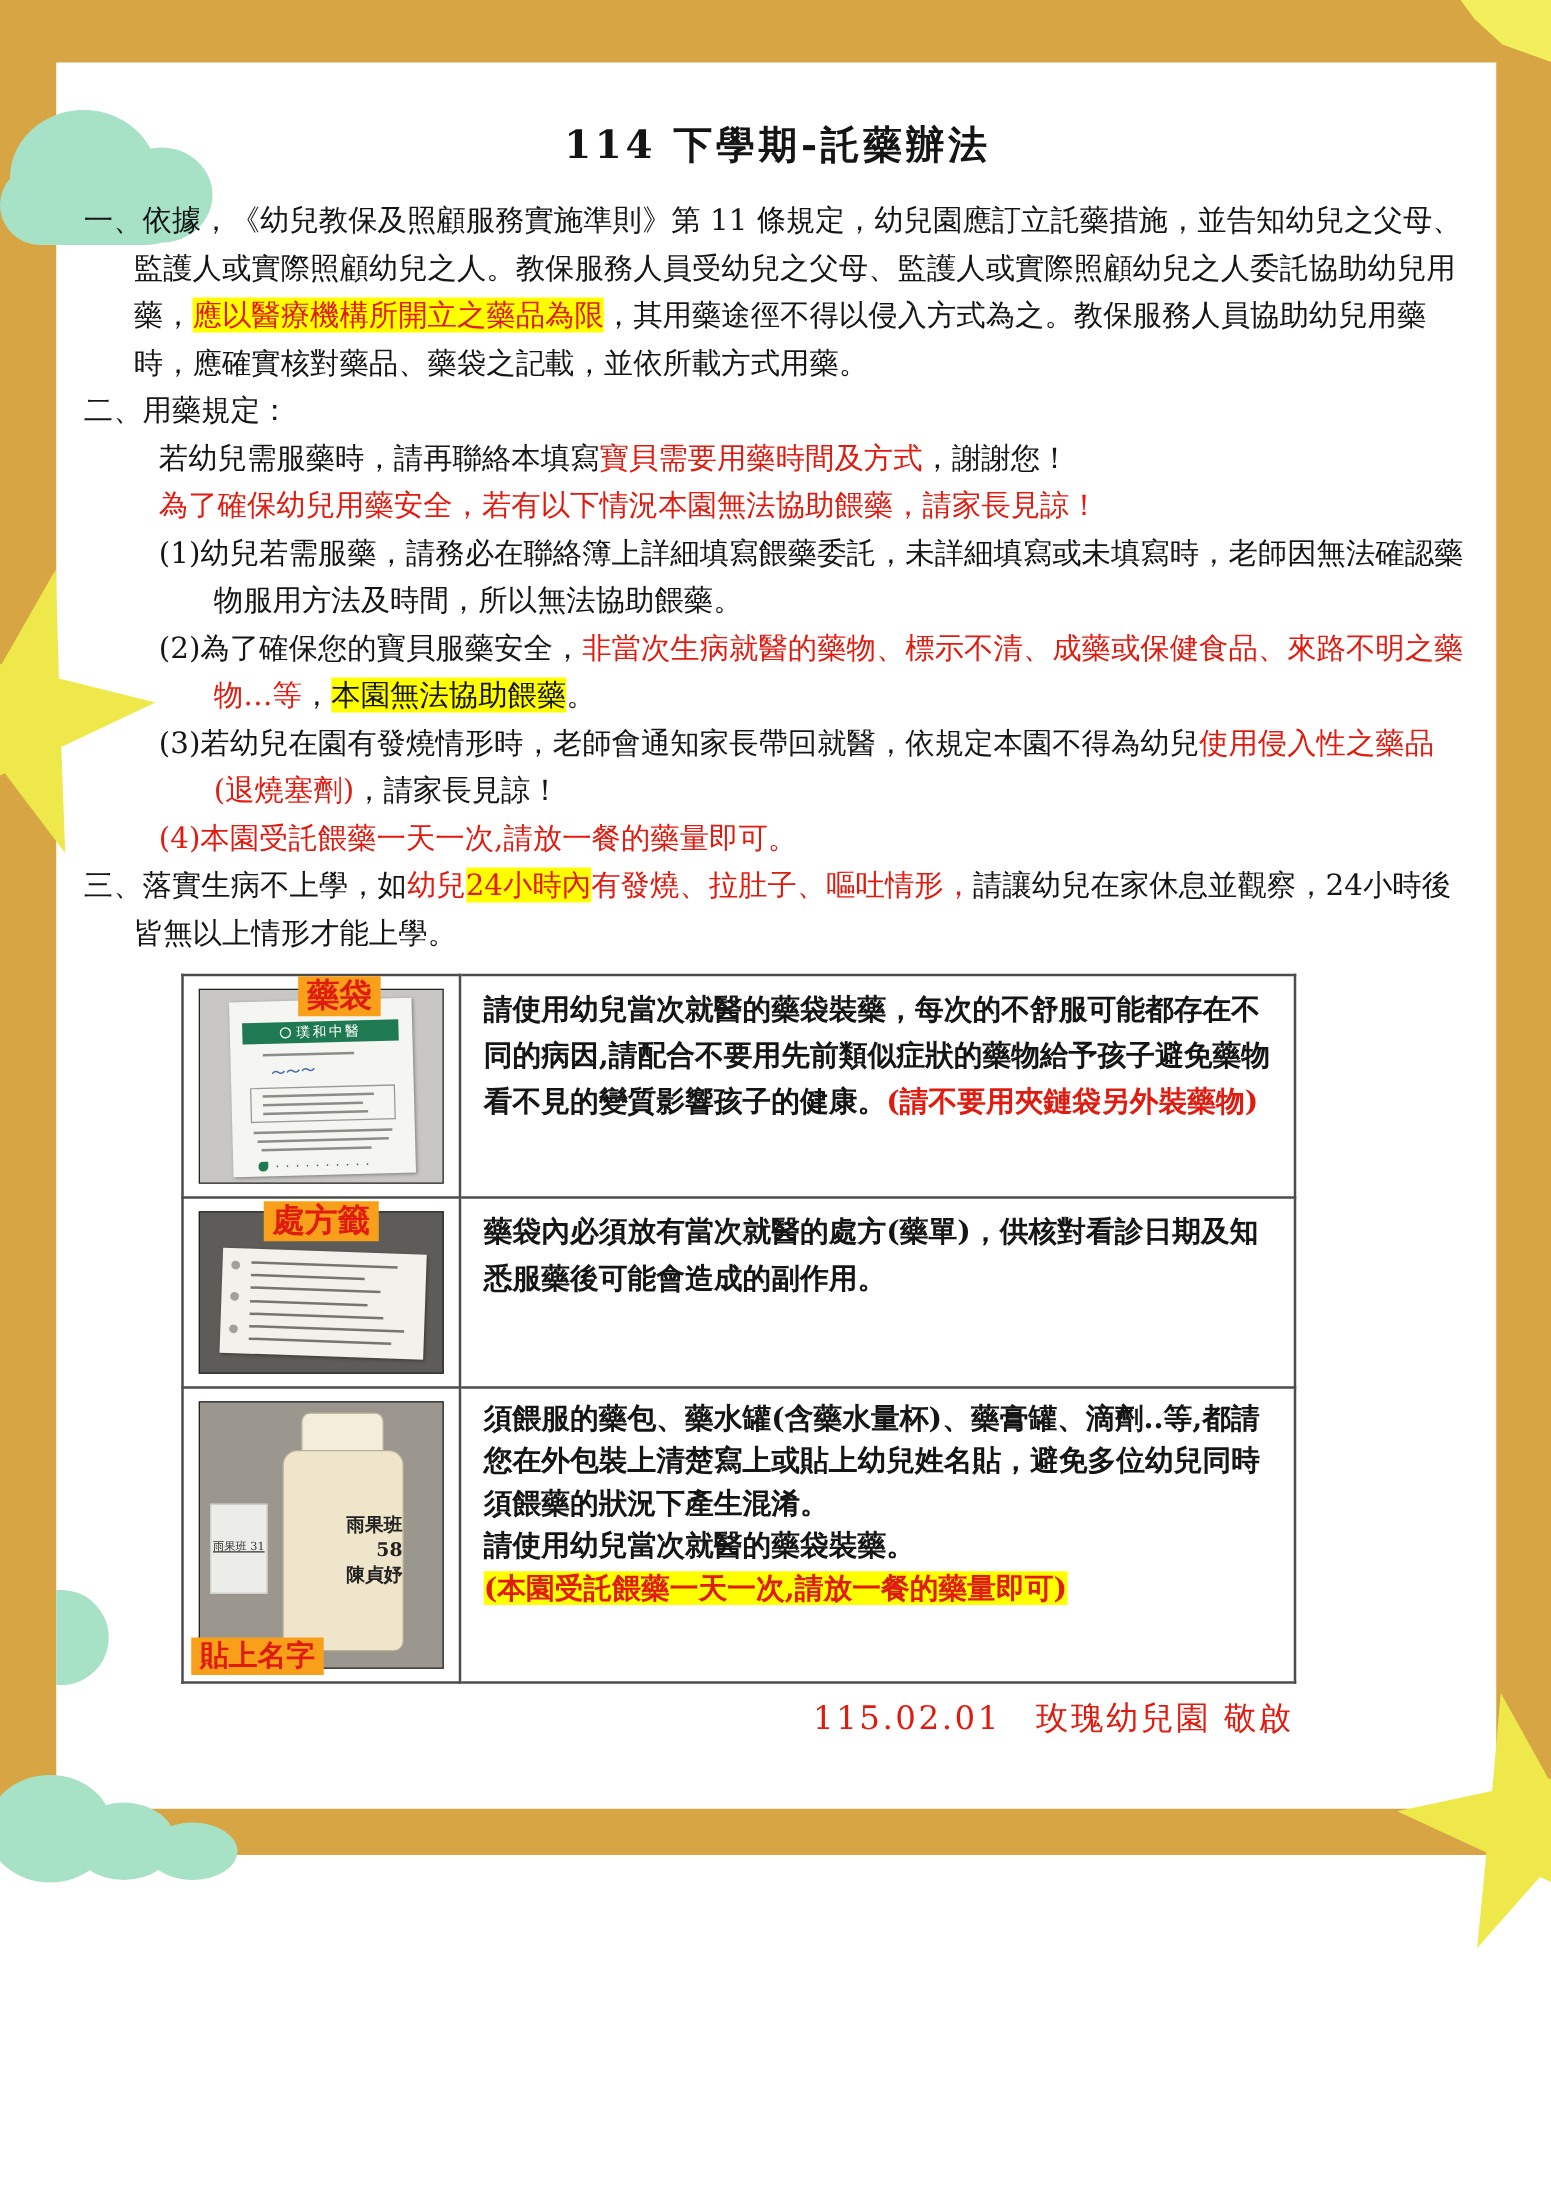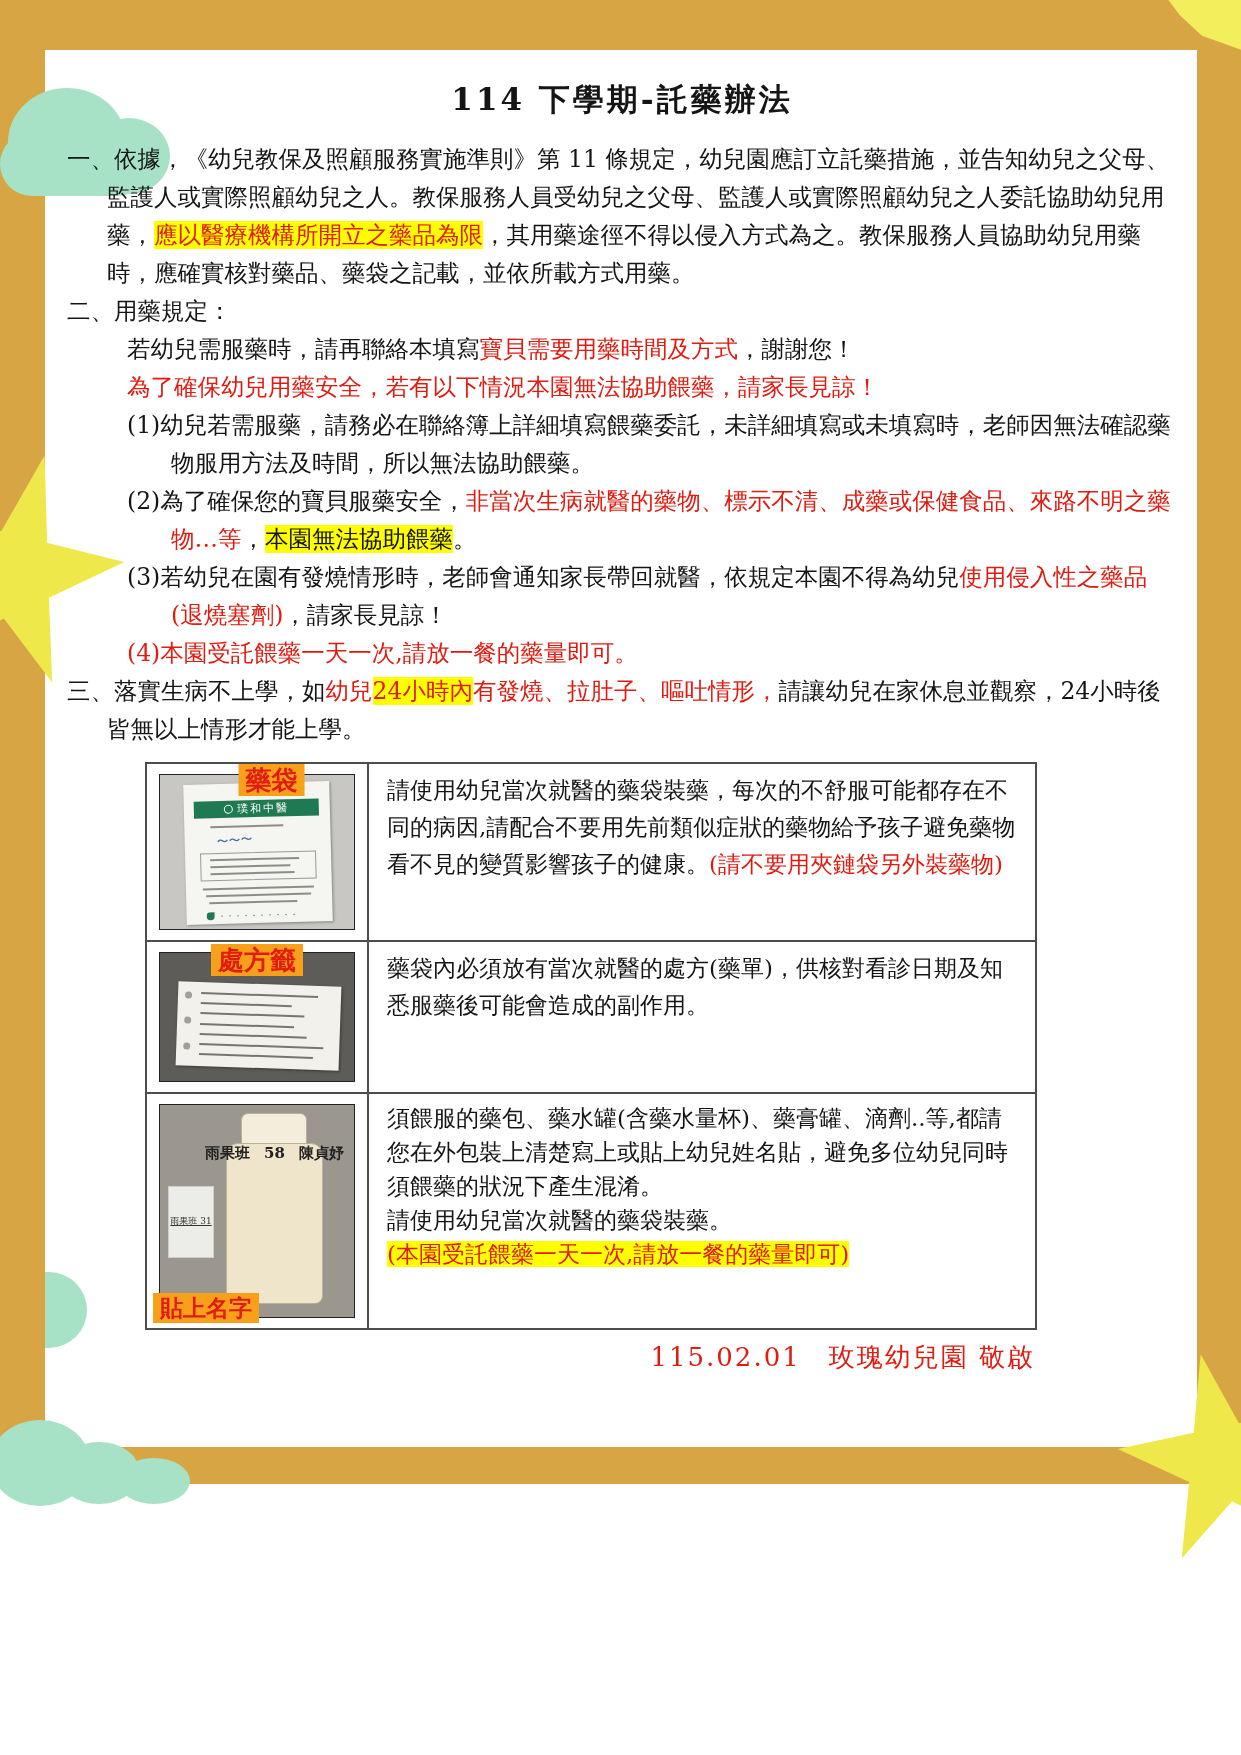--- a/index.html
+++ b/index.html
@@ -36,36 +36,36 @@
   .blob-left{left:45px;top:1272px;width:42px;height:76px;background:var(--mint);border-radius:0 42px 42px 0;}
   .star{background:var(--star-yellow);clip-path:polygon(50% 0%,61% 35%,98% 35%,68% 57%,79% 91%,50% 70%,21% 91%,32% 57%,2% 35%,39% 35%);}
   .star-left{left:-92px;top:452px;width:215px;height:240px;transform:rotate(14deg);}
   .star-br{left:1118px;top:1352px;width:210px;height:215px;transform:rotate(-12deg);}
   .tri-tr{left:1148px;top:0;width:93px;height:54px;background:#F3EE5C;
     clip-path:polygon(22% 0%,100% 0%,100% 92%,58% 66%,34% 28%);}
 
   
   .content{position:absolute;left:45px;top:50px;width:1152px;height:1397px;z-index:6;padding:20px 20px 0 22px;}
   .title{text-align:center;font-size:38px;font-weight:bold;letter-spacing:6px;line-height:46px;margin-top:2px;}
-  .subtitle{text-align:center;font-size:31px;font-weight:bold;letter-spacing:3px;line-height:40px;margin-top:9px;}
+  .subtitle{text-align:center;font-size:31px;font-weight:bold;letter-spacing:3px;line-height:40px;margin-top:26px;}
   .body-text{margin-top:21px;font-size:23.5px;line-height:38px;}
   .b-hang1{padding-left:40px;text-indent:-40px;}
   .b-ind1{margin-left:60px;}
   .b-hang2{padding-left:44px;text-indent:-44px;}
   .c-red{color:var(--red);}
   .hl{background:var(--hl);}
 
   
   table.doc{border-collapse:collapse;margin:14px 0 0 78px;table-layout:fixed;width:890px;}
   table.doc td{border:2px solid var(--border);vertical-align:top;}
   td.photo-cell{width:222px;position:relative;}
   td.text-cell{width:668px;padding:8px 16px 6px 18px;font-size:23px;line-height:37px;}
   tr.r1 td{height:178px;} tr.r2 td{height:152px;} tr.r3 td{height:236px;}
   tr.r3 td.text-cell{line-height:34px;padding-top:7px;}
-  .cell-line{margin:0;}
+  .cell-line{margin:0;font-weight:bold;}
 
   .photo{position:absolute;left:12px;top:10px;right:12px;bottom:10px;border:1px solid #222;overflow:hidden;}
   .photo.p1{background:#C9C7C3;}
   .photo.p2{background:#5E5C58;}
   .photo.p3{background:#9C978E;}
   .tag{position:absolute;background:var(--tag-orange);color:var(--red);font-weight:bold;
        padding:0 7px;line-height:32px;white-space:nowrap;z-index:3;}
   .tag-bag{left:50%;top:0;transform:translateX(-28%);font-size:26px;}
   .tag-rx{left:50%;top:2px;transform:translateX(-50%);font-size:26px;}
   .tag-name{left:6px;bottom:5px;font-size:23px;line-height:30px;}
@@ -87,21 +87,21 @@
   .leaf{width:8px;height:8px;background:#1F7A52;border-radius:50% 0 50% 50%;flex:0 0 auto;}
 
   
   .rx-paper{position:absolute;left:9%;top:24%;width:84%;height:66%;background:#F2F1EC;transform:rotate(2deg);box-shadow:1px 1px 3px rgba(0,0,0,.4);}
   .rx-paper .bar{background:#77756f;}
   .hole{position:absolute;left:4%;width:7px;height:7px;border-radius:50%;background:#5E5C58;opacity:.55;}
 
   
   .bottle-cap{position:absolute;left:42%;top:4%;width:34%;height:16%;background:#F3EDDC;border:1px solid #b9b099;border-radius:7px 7px 3px 3px;}
   .bottle{position:absolute;left:34%;top:18%;width:50%;height:76%;background:#EFE5CB;border:1px solid #b9b099;border-radius:12px 12px 8px 8px;
-     display:flex;flex-direction:row;align-items:flex-start;justify-content:center;gap:14px;}
+     display:flex;flex-direction:column;align-items:flex-end;justify-content:center;gap:1px;}
   .bottle span{font-size:15px;font-weight:bold;color:#222;line-height:19px;white-space:nowrap;}
   .cup{position:absolute;left:4%;top:38%;width:24%;height:34%;background:rgba(250,250,248,.85);border:1px solid #cfcfc8;
      display:flex;align-items:center;justify-content:center;text-align:center;font-size:9px;color:#333;line-height:11px;text-decoration:underline;}
 
   .footer-line{margin:10px 142px 0 0;text-align:right;font-size:26px;font-weight:normal;color:var(--red);letter-spacing:2px;}
 </style>
 </head>
 <body>
 
 <div class="gold-card"></div>

